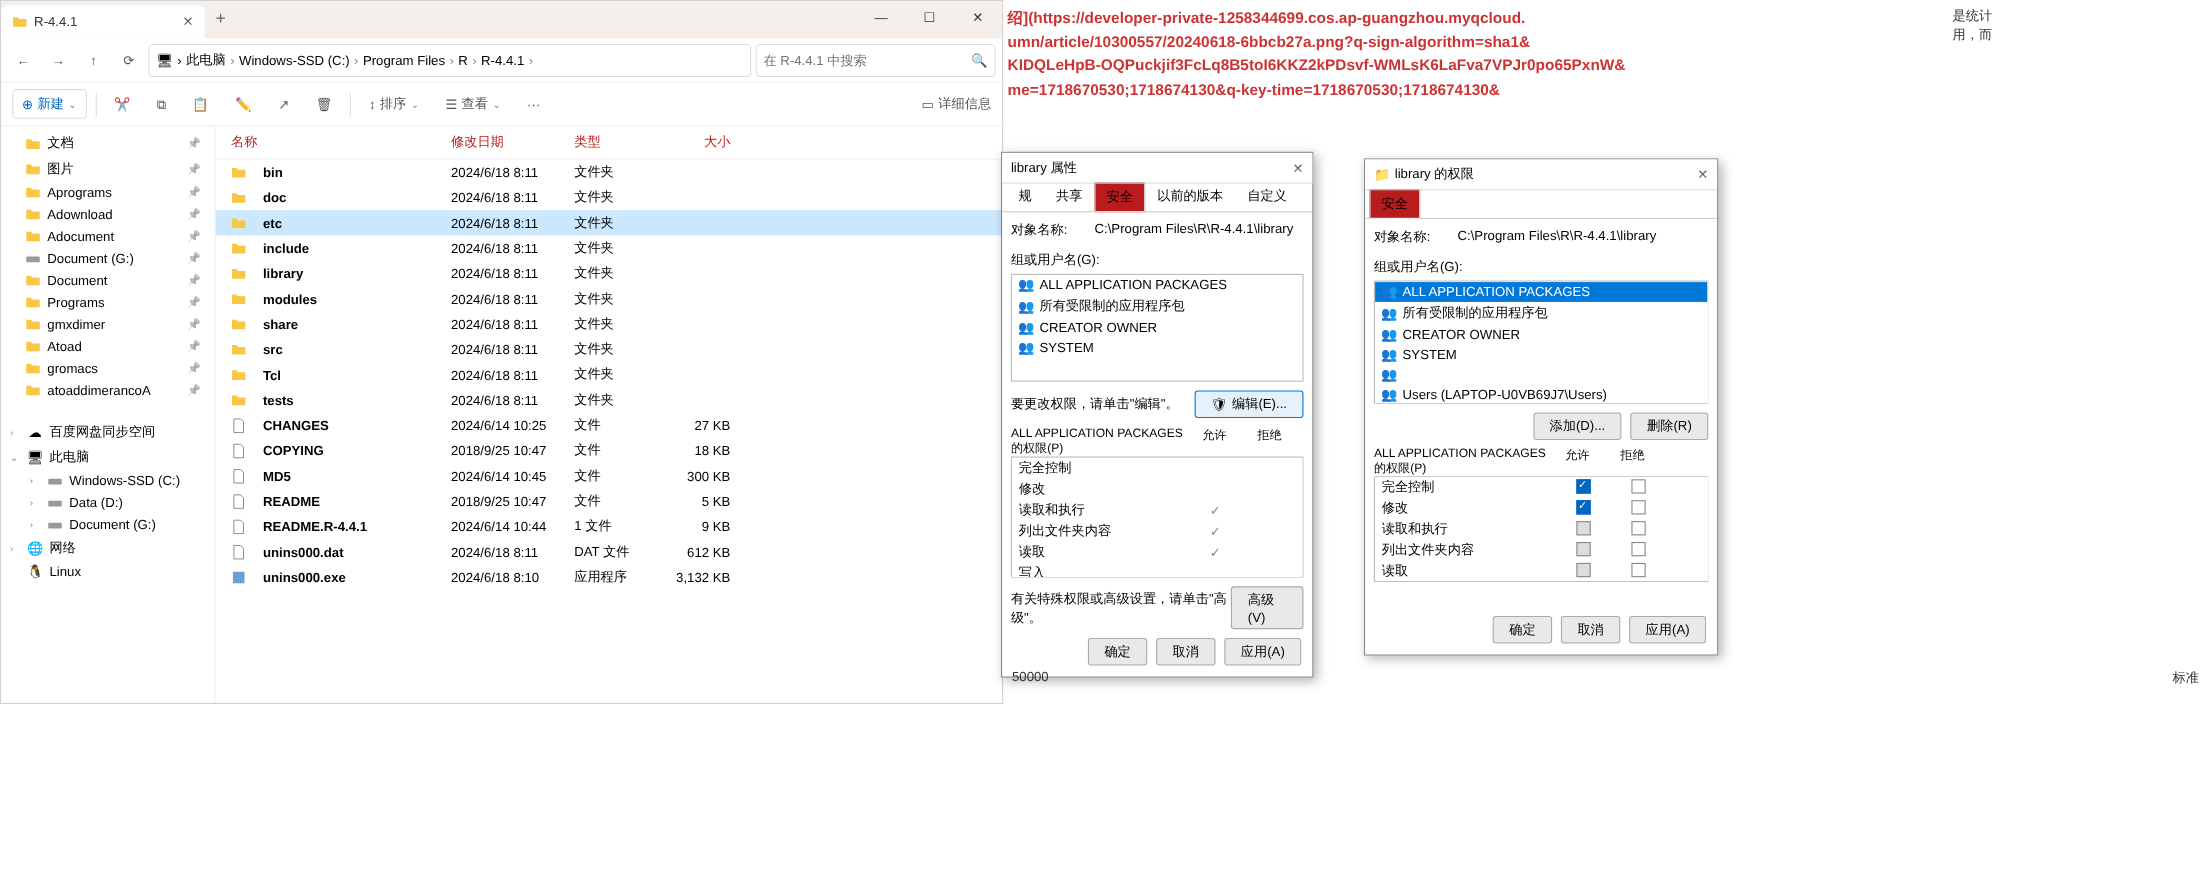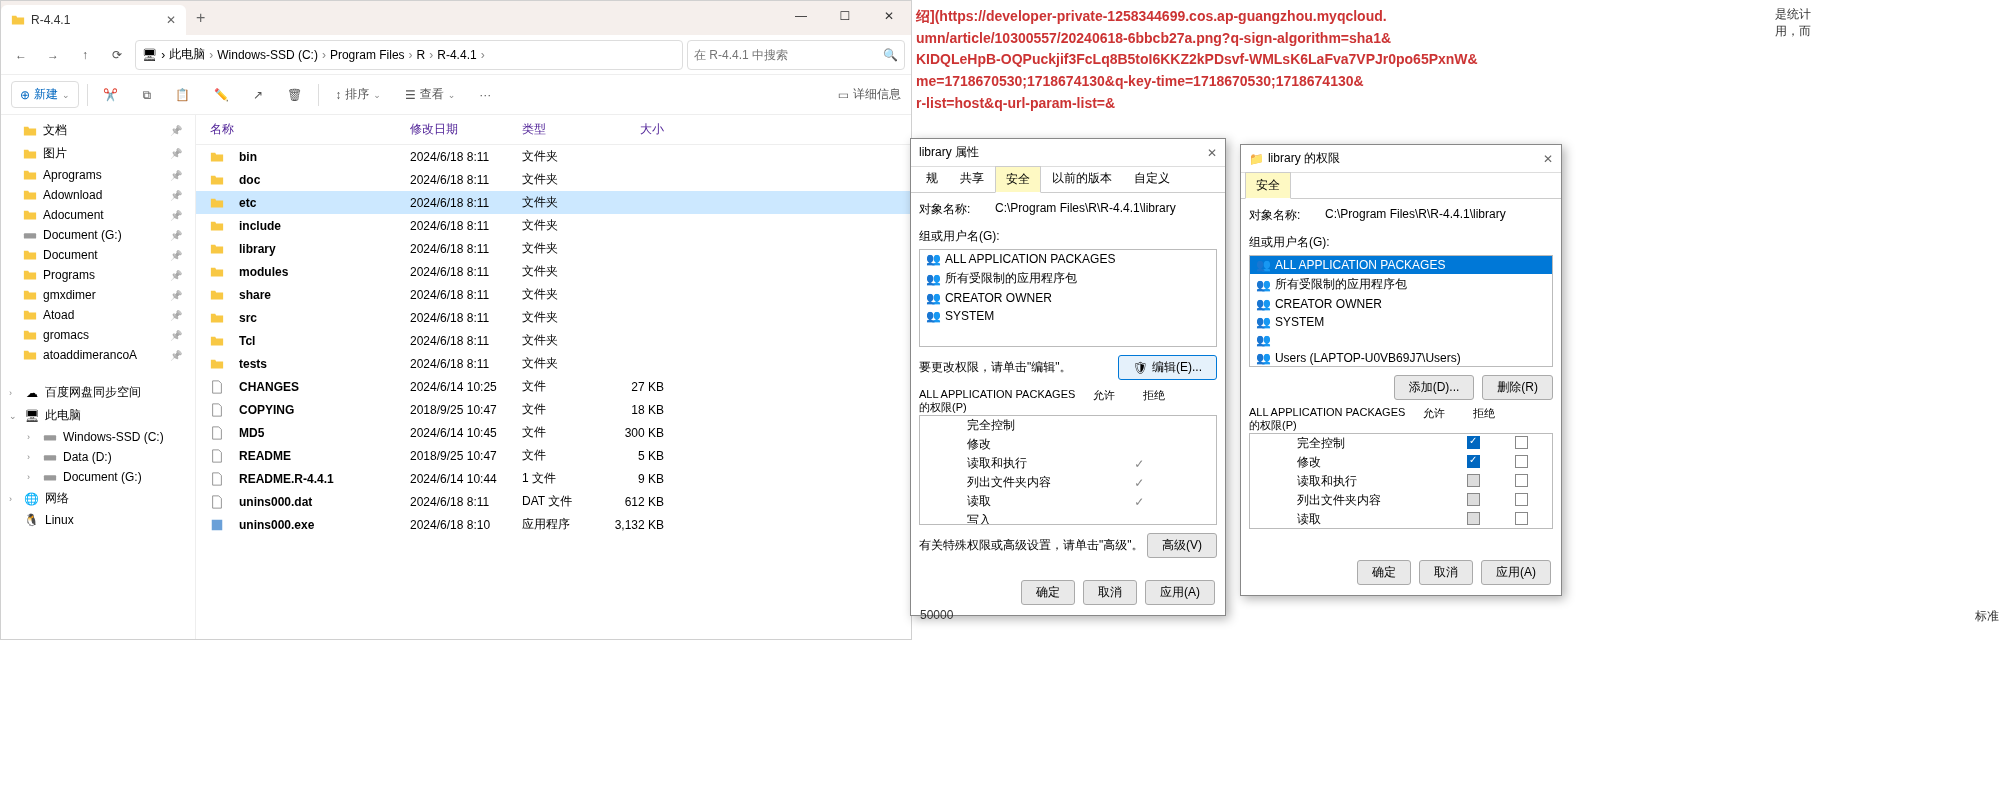--- a/index.html
+++ b/index.html
@@ -36,80 +36,79 @@
 .sidebar { width: 195px; border-right: 1px solid #eee; overflow-y: auto; padding: 4px 0; }
 .side-item { display: flex; align-items: center; padding: 3px 10px 3px 22px; gap: 6px; cursor: pointer; }
 .side-item.pin { position: relative; }
 .side-item.pin::after { content: "📌"; position: absolute; right: 12px; font-size: 10px; opacity: 0.5; filter: grayscale(1); }
 .side-item .chev-s { width: 10px; color: #888; font-size: 9px; }
 .side-item.tree { padding-left: 8px; }
 .side-item.tree2 { padding-left: 26px; }
 .side-sep { height: 16px; }
 
 .filelist { flex: 1; overflow-y: auto; }
-.fl-header { display: flex; padding: 4px 10px; border-bottom: 1px solid #eee; color: #4c1d95; font-size: 12px; }
+.fl-header { display: flex; padding: 4px 10px; border-bottom: 1px solid #eee; color: #b91c1c; font-size: 12px; }
 .fl-header > div, .fl-row > div { padding: 2px 4px; }
 .col-name { width: 200px; }
 .col-date { width: 112px; }
 .col-type { width: 90px; }
 .col-size { width: 60px; text-align: right; }
 .fl-row { display: flex; padding: 1px 10px; align-items: center; cursor: pointer; }
 .fl-row.sel { background: #cce8ff; }
 .fl-row .col-name { display: flex; align-items: center; gap: 15px; font-weight: bold; }
 .ficon { width: 14px; height: 14px; display: inline-flex; align-items: center; justify-content: center; }
 
 
 .bgtext { position: absolute; left: 912px; top: 0; width: 600px; padding: 6px 4px; color: #cc3333; font-size: 14px; line-height: 1.55; word-break: break-all; font-weight: bold; }
 .rightcol { position: absolute; right: 0; top: 0; width: 240px; padding: 6px; color: #333; }
 
 
 .dialog { position: absolute; background: #fff; border: 1px solid #888; box-shadow: 3px 3px 10px rgba(0,0,0,0.3); font-size: 12px; }
-.dlg1 { left: 910px; top: 138px; width: 316px; height: 478px; }
+.dlg1 { left: 910px; top: 138px; width: 284px; height: 478px; }
 .dlg2 { left: 1240px; top: 144px; width: 322px; height: 452px; }
 .dlg-title { background: #fff; height: 28px; display: flex; align-items: center; padding: 0 8px; border-bottom: 1px solid #ddd; }
 .dlg-title .ttxt { flex: 1; }
 .dlg-title .x { cursor: pointer; color: #666; }
 .dlg-tabs { display: flex; border-bottom: 1px solid #ccc; padding: 0 4px; height: 26px; align-items: flex-end; }
 .dlg-tab { padding: 4px 10px; border: 1px solid transparent; cursor: pointer; }
-.dlg-tab.active { border: 1px solid #ccc; border-bottom: 1px solid #fff; background: #fef9c3; margin-bottom: -1px; }
+.dlg-tab.active { border: 1px solid #ccc; border-bottom: 1px solid #fff; background: #b91c1c; margin-bottom: -1px; }
 .dlg-body { padding: 8px; }
 .obj-row { display: flex; gap: 20px; margin-bottom: 10px; }
 .obj-row .k { width: 56px; }
 .group-box { border: 1px solid #bbb; height: 98px; overflow-y: auto; background: #fff; margin-top: 4px; }
 .group-item { padding: 2px 6px; display: flex; align-items: center; gap: 4px; cursor: pointer; }
 .group-item.sel { background: #0078d7; color: #fff; }
 .edit-row { display: flex; align-items: center; justify-content: space-between; margin: 8px 0; }
 .btn { border: 1px solid #aaa; padding: 3px 14px; background: #e9e9e9; border-radius: 3px; cursor: pointer; }
 .btn.blue { border: 1px solid #0078d7; background: #e5f1fb; display: flex; align-items: center; gap: 4px; }
 .perm-head { display: flex; font-size: 11px; margin-top: 6px; }
 .perm-head .ph-name { width: 160px; }
 .perm-head .ph-a, .perm-head .ph-d { width: 50px; text-align: center; }
 .perm-box { border: 1px solid #bbb; height: 110px; overflow-y: auto; background: #fff; }
-.perm-row { display: flex; padding: 1px 6px; align-items: center; margin-left: 41px; }
+.perm-row { display: flex; padding: 1px 6px; align-items: center; }
 .perm-row .pn { width: 158px; }
 .perm-row .pc { width: 50px; text-align: center; color: #888; }
 .chk { width: 13px; height: 13px; display: inline-block; border: 1px solid #888; background: #fff; }
 .chk.on { background: #0067c0; border-color: #0067c0; position: relative; }
 .chk.on::after { content: "✓"; color: #fff; font-size: 10px; position: absolute; top: -2px; left: 1px; }
 .chk.gray { background: #ddd; }
 .dlg-foot { position: absolute; bottom: 10px; right: 10px; display: flex; gap: 8px; margin-top: 12px; }
 .dlg-foot2 { display: flex; gap: 8px; justify-content: flex-end; margin-top: 8px; }
 
 .folder-svg { fill: #f8c844; }
 .file-svg { stroke: #888; fill: #fff; }
 </style>
 </head>
 <body>
 
 <div class="bgtext">
   <div>绍](https://developer-private-1258344699.cos.ap-guangzhou.myqcloud.</div>
   <div>umn/article/10300557/20240618-6bbcb27a.png?q-sign-algorithm=sha1&amp;</div>
   <div>KIDQLeHpB-OQPuckjif3FcLq8B5toI6KKZ2kPDsvf-WMLsK6LaFva7VPJr0po65PxnW&amp;</div>
   <div>me=1718670530;1718674130&amp;q-key-time=1718670530;1718674130&amp;</div>
-  <div>r-list=host&amp;q-url-param-list=&amp;</div>
 </div>
 <div class="rightcol">
   <div>是统计</div>
   <div>用，而</div>
 </div>
 
 <div class="explorer">
   <div class="tabbar">
     <div class="tab">
       <span class="icon"><svg viewBox="0 0 16 16" width="14" height="14">

